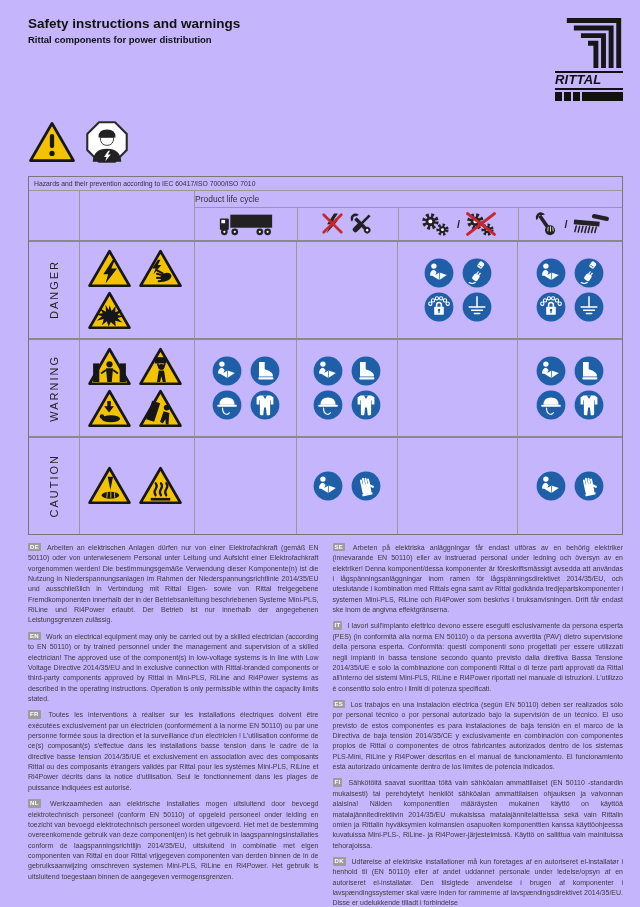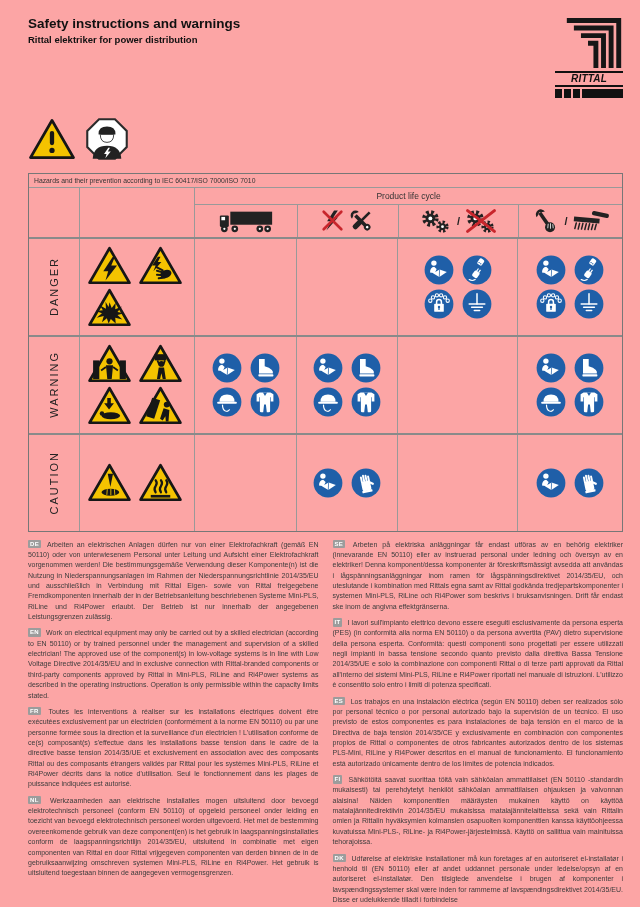--- a/index.html
+++ b/index.html
@@ -1,44 +1,44 @@
 <!DOCTYPE html>
 <html><head>
 <meta charset="utf-8">
 <style>
   html,body{margin:0;padding:0;background:#e8e8e8;}
   .page{
-    width:640px;height:907px;background:#fca5a5;position:relative;overflow:hidden;
+    width:640px;height:907px;background:#c4b5fd;position:relative;overflow:hidden;
     font-family:"Liberation Sans", sans-serif;color:#222;margin:0 auto;
   }
   
   .top{display:flex;justify-content:space-between;align-items:flex-start;padding:16px 17px 0 28px;}
   .titles h1{font-size:13.5px;font-weight:bold;margin:0 0 3px 0;color:#111;}
   .titles .sub{font-size:9.5px;font-weight:bold;margin:0;color:#111;line-height:1.3;}
   .titles .prod{font-size:9.5px;margin:0;color:#111;line-height:1.3;}
   .hdr-icons{display:flex;gap:10px;align-items:center;margin:20px 0 0 28px;}
   svg[data-name="general-warning-icon"]{width:48px;height:42px;}
   svg[data-name="qualified-electrician-icon"]{width:42px;height:42px;}
   
   .logo{width:68px;margin-top:2px;}
   .logo-mark{width:56px;height:50px;display:block;margin-left:auto;margin-right:1px;}
   .logo-word-wrap{border-top:2px solid #111;border-bottom:2px solid #111;margin-top:3px;padding:0;}
-  .logo-word{display:block;text-align:center;font-size:10px;font-weight:bold;font-style:italic;
+  .logo-word{display:block;text-align:left;font-size:13px;font-weight:bold;font-style:italic;
     letter-spacing:0.2px;color:#111;line-height:1.15;}
   .logo-bar{height:9px;margin-top:2px;display:flex;gap:2px;}
   .logo-bar .sq{width:7px;background:#111;}
   .logo-bar .blk{flex:1;background:#111;}
   
   .htable{margin:13px 17px 0 28px;border:1px solid #777;}
   .tcaption{font-size:6.8px;color:#333;padding:3px 5px 3px 5px;}
   .thead{display:grid;grid-template-columns:50px 115px 1fr;border-top:1px solid #999;}
   .thead .corner{border-left:1px solid #999;}
   .thead .corner:first-child{border-left:none;}
   .plc-wrap{border-left:1px solid #999;}
-  .plc-label{font-size:8.5px;color:#333;text-align:center;padding:3px 0;border-bottom:1px solid #999;}
+  .plc-label{font-size:8.5px;color:#333;text-align:left;padding:3px 0;border-bottom:1px solid #999;}
   .plc-icons{display:grid;grid-template-columns:102px 101px 120px 1fr;}
   .plc-icons .hcell{border-left:1px solid #999;display:flex;align-items:center;justify-content:center;gap:3px;height:32px;}
   .plc-icons .hcell:first-child{border-left:none;}
   .sep{font-size:11px;color:#222;margin:0 1px;font-weight:bold;}
   svg[data-name="truck-icon"]{width:56px;height:24px;}
   svg[data-name="no-voltage-icon"]{width:23px;height:27px;}
   svg[data-name="crossed-tools-icon"]{width:28px;height:28px;}
   svg[data-name="gears-icon"],svg[data-name="gears-crossed-icon"]{width:34px;height:26px;}
   svg[data-name="wrench-hand-icon"]{width:29px;height:26px;}
   svg[data-name="brush-icon"]{width:38px;height:20px;}
@@ -304,21 +304,21 @@
       <path d="M39,42 H58 V92 H49 V51 H39 Z" fill="#161616"></path>
     </symbol>
   </defs>
 </svg>
 
 <div class="page" data-name="safety-instructions-page">
 
   <div class="top" data-name="page-header">
     <div class="titles" data-name="title-block">
       <h1 data-name="page-title">Safety instructions and warnings</h1>
-      <p class="sub" data-name="page-subtitle">Rittal elektriker for power distribution</p>
+      <p class="sub" data-name="page-subtitle">Rittal components for power distribution</p>
     </div>
     <div class="logo" data-name="rittal-logo">
       <svg class="logo-mark" data-name="rittal-logo-mark-icon">
           <use href="#rittal-logo-mark"></use>
         </svg>
       <div class="logo-word-wrap" data-name="rittal-wordmark-frame">
         <span class="logo-word" data-name="rittal-wordmark">RITTAL</span>
       </div>
       <div class="logo-bar" data-name="rittal-logo-bar">
         <span class="sq"></span>

